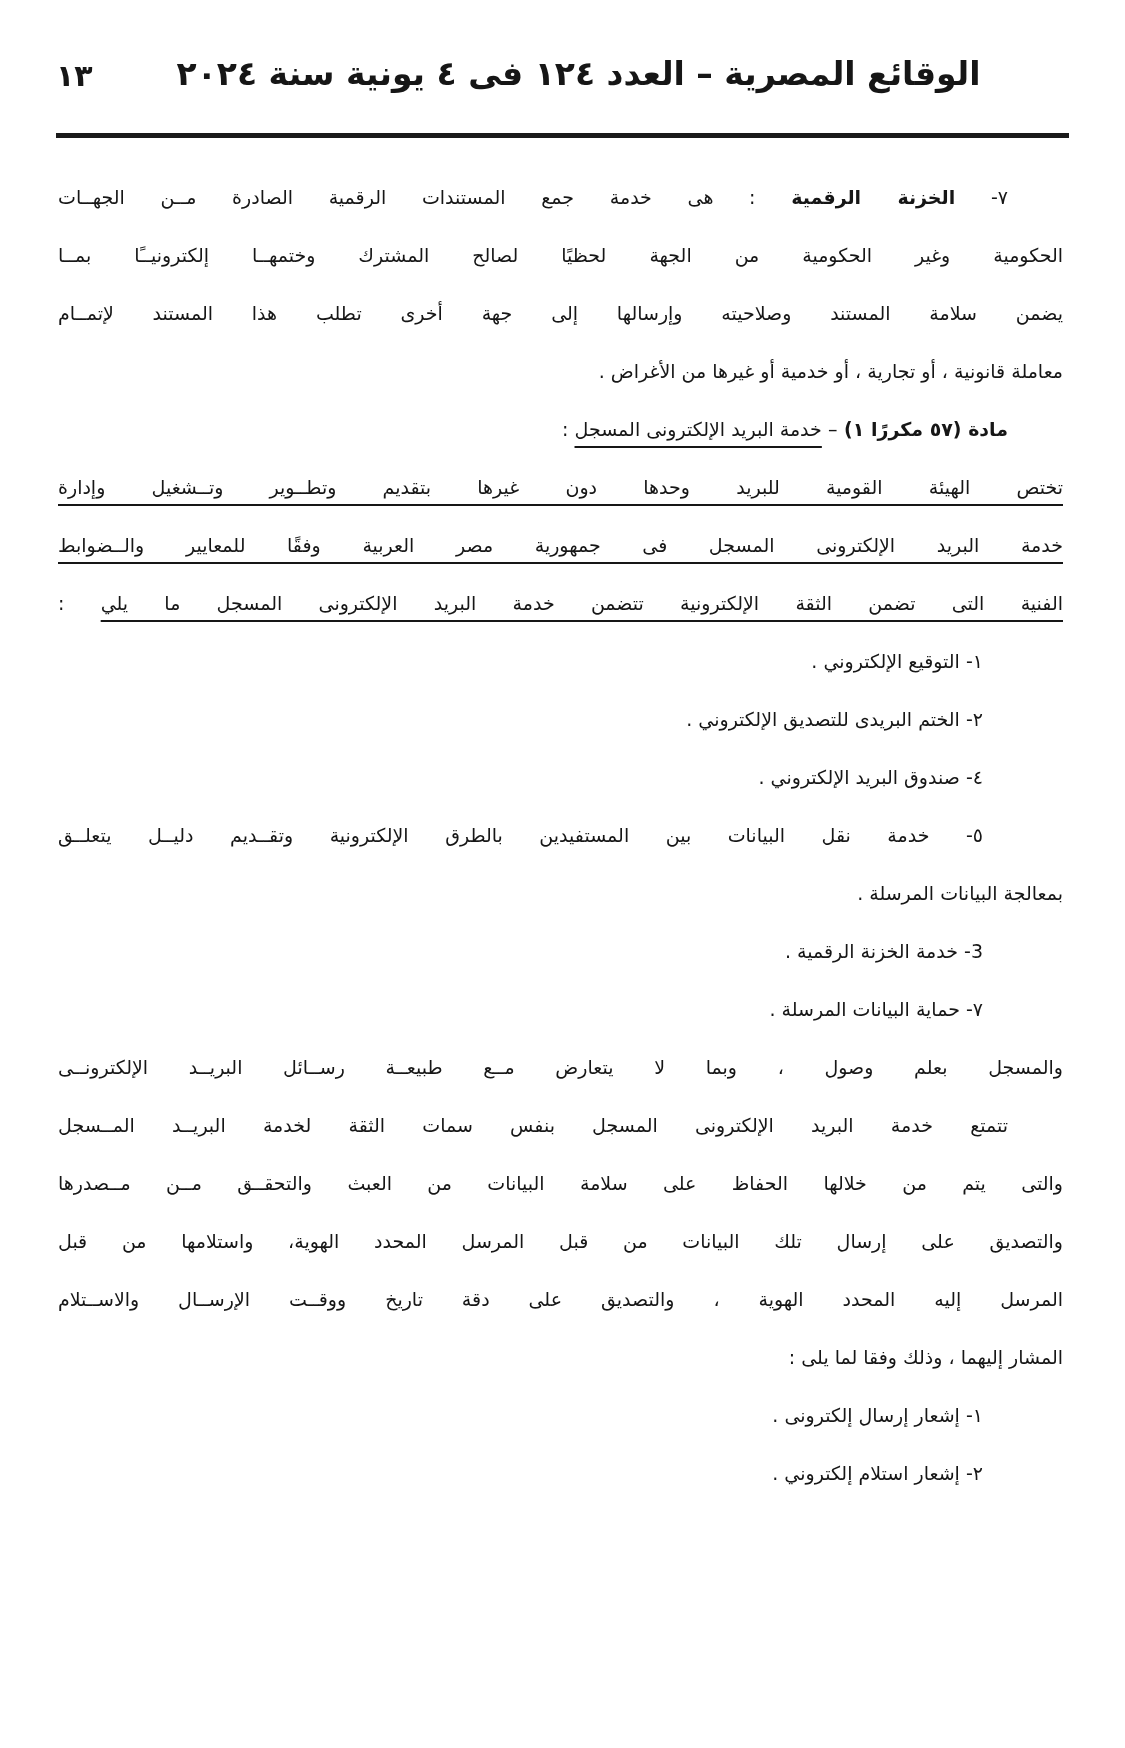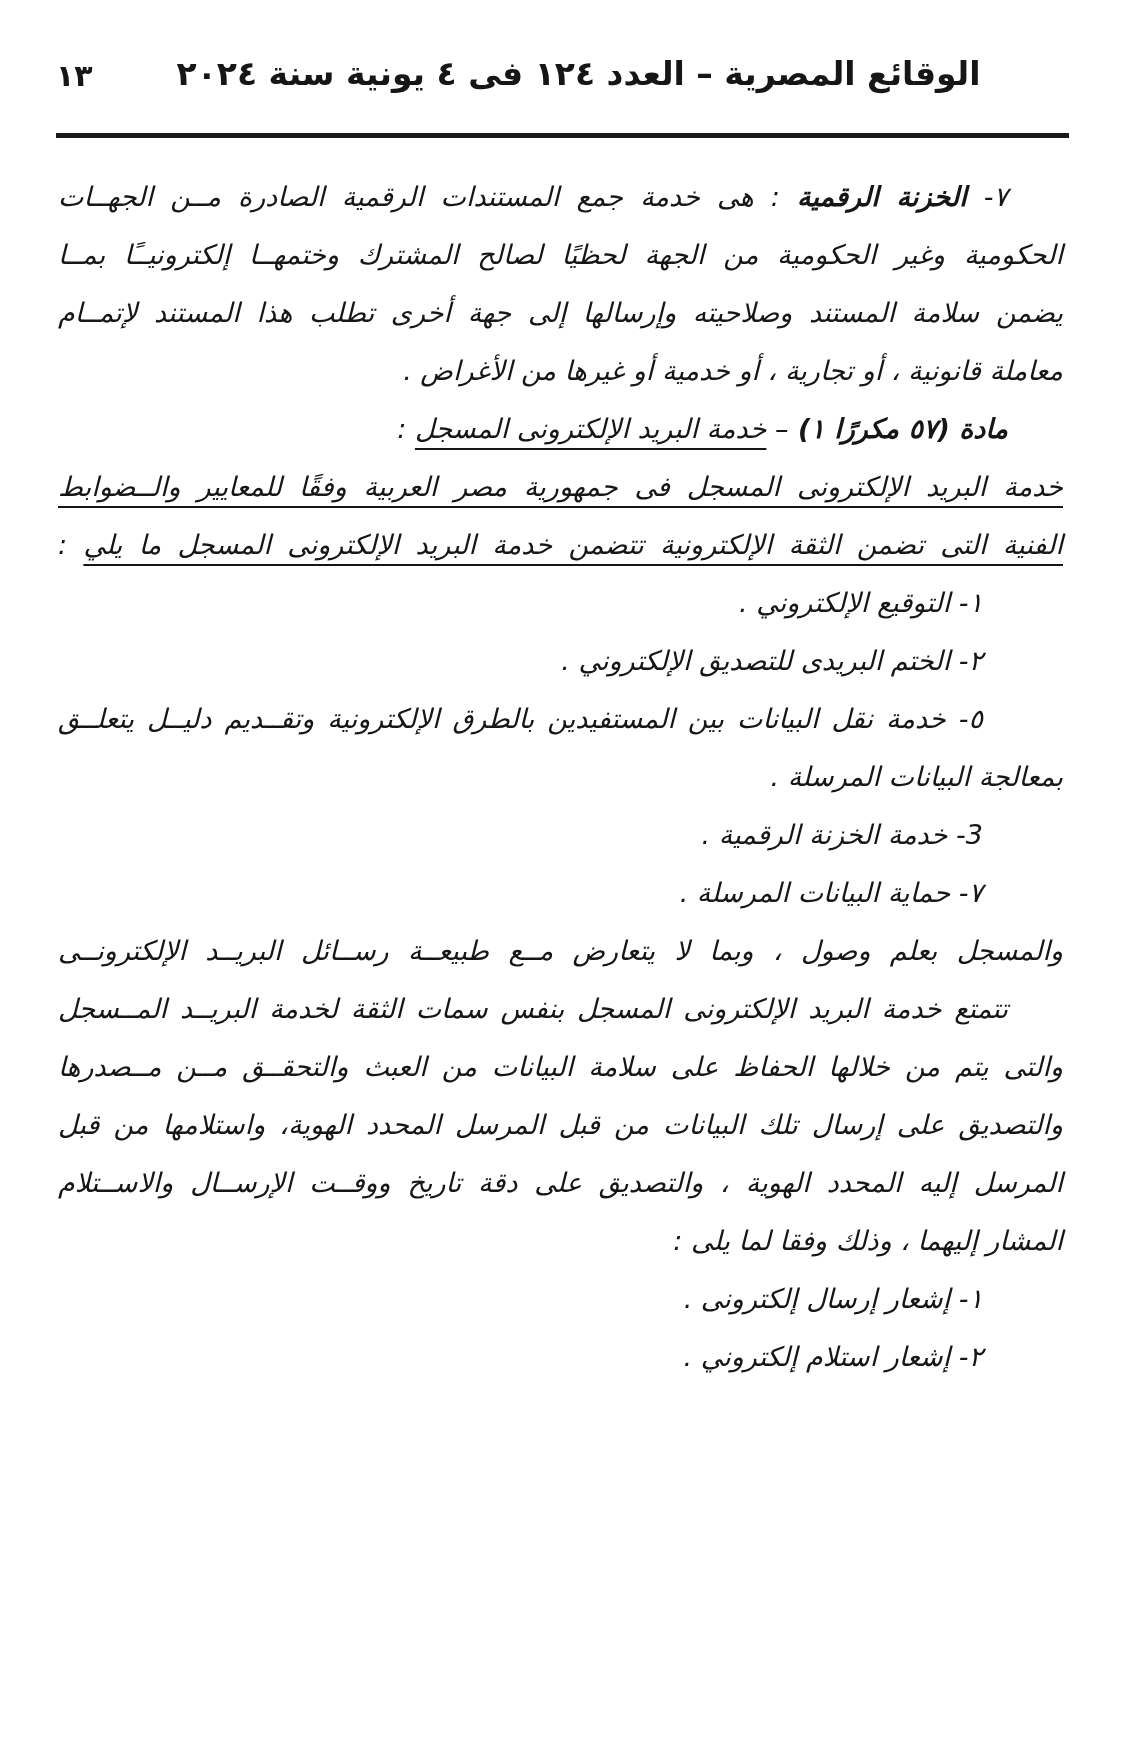--- a/index.html
+++ b/index.html
@@ -21,26 +21,25 @@
     position: absolute; top: 54px; right: 0; left: 0;
     text-align: center;
     font-size: 33px; font-weight: bold; padding-left: 32px;
   }
   .rule {
     position: absolute; top: 133px; left: 56px; right: 56px;
     height: 5px; background: #1a1a1a;
   }
   .content { position: absolute; top: 168px; right: 62px; left: 58px; }
   .line {
-    font-size: 27px;
+    font-size: 19px;
     line-height: 58px;
     height: 58px;
     text-align: right;
     white-space: nowrap;
-    font-style: italic;
   }
   .j { text-align: justify; text-align-last: justify; white-space: normal; }
   .u { text-decoration: underline; text-decoration-thickness: 2px; text-underline-offset: 10px; }
   .b { font-weight: bold; }
   .ind  { padding-right: 55px; }  
   .ind2 { padding-right: 80px; }  
 </style>
 </head>
 <body>
 
@@ -54,25 +53,27 @@
 
   <div class="content">
 
     <div class="line j ind"><span>٧- </span><span class="b">الخزنة الرقمية</span><span> : هى خدمة جمع المستندات الرقمية الصادرة مــن الجهــات</span></div>
     <div class="line j">الحكومية وغير الحكومية من الجهة لحظيًا لصالح المشترك وختمهــا إلكترونيــًا بمــا</div>
     <div class="line j">يضمن سلامة المستند وصلاحيته وإرسالها إلى جهة أخرى تطلب هذا المستند لإتمــام</div>
     <div class="line">معاملة قانونية ، أو تجارية ، أو خدمية أو غيرها من الأغراض .</div>
 
     <div class="line ind"><span class="b">مادة (٥٧ مكررًا ١) </span><span>– </span><span class="u">خدمة البريد الإلكترونى المسجل</span><span> :</span></div>
 
+    <div class="line j u">تختص الهيئة القومية للبريد وحدها دون غيرها بتقديم وتطــوير وتــشغيل وإدارة</div>
     <div class="line j u">خدمة البريد الإلكترونى المسجل فى جمهورية مصر العربية وفقًا للمعايير والــضوابط</div>
     <div class="line j"><span class="u">الفنية التى تضمن الثقة الإلكترونية تتضمن خدمة البريد الإلكترونى المسجل ما يلي</span><span> :</span></div>
 
     <div class="line ind2">١- التوقيع الإلكتروني .</div>
     <div class="line ind2">٢- الختم البريدى للتصديق الإلكتروني .</div>
+    <div class="line ind2">٤- صندوق البريد الإلكتروني .</div>
     <div class="line j ind2">٥- خدمة نقل البيانات بين المستفيدين بالطرق الإلكترونية وتقــديم دليــل يتعلــق</div>
     <div class="line">بمعالجة البيانات المرسلة .</div>
     <div class="line ind2">3- خدمة الخزنة الرقمية .</div>
     <div class="line ind2">٧- حماية البيانات المرسلة .</div>
 
 
     <div class="line j">والمسجل بعلم وصول ، وبما لا يتعارض مــع طبيعــة رســائل البريــد الإلكترونــى</div>
     <div class="line j ind">تتمتع خدمة البريد الإلكترونى المسجل بنفس سمات الثقة لخدمة البريــد المــسجل</div>
     <div class="line j">والتى يتم من خلالها الحفاظ على سلامة البيانات من العبث والتحقــق مــن مــصدرها</div>
     <div class="line j">والتصديق على إرسال تلك البيانات من قبل المرسل المحدد الهوية، واستلامها من قبل</div>

